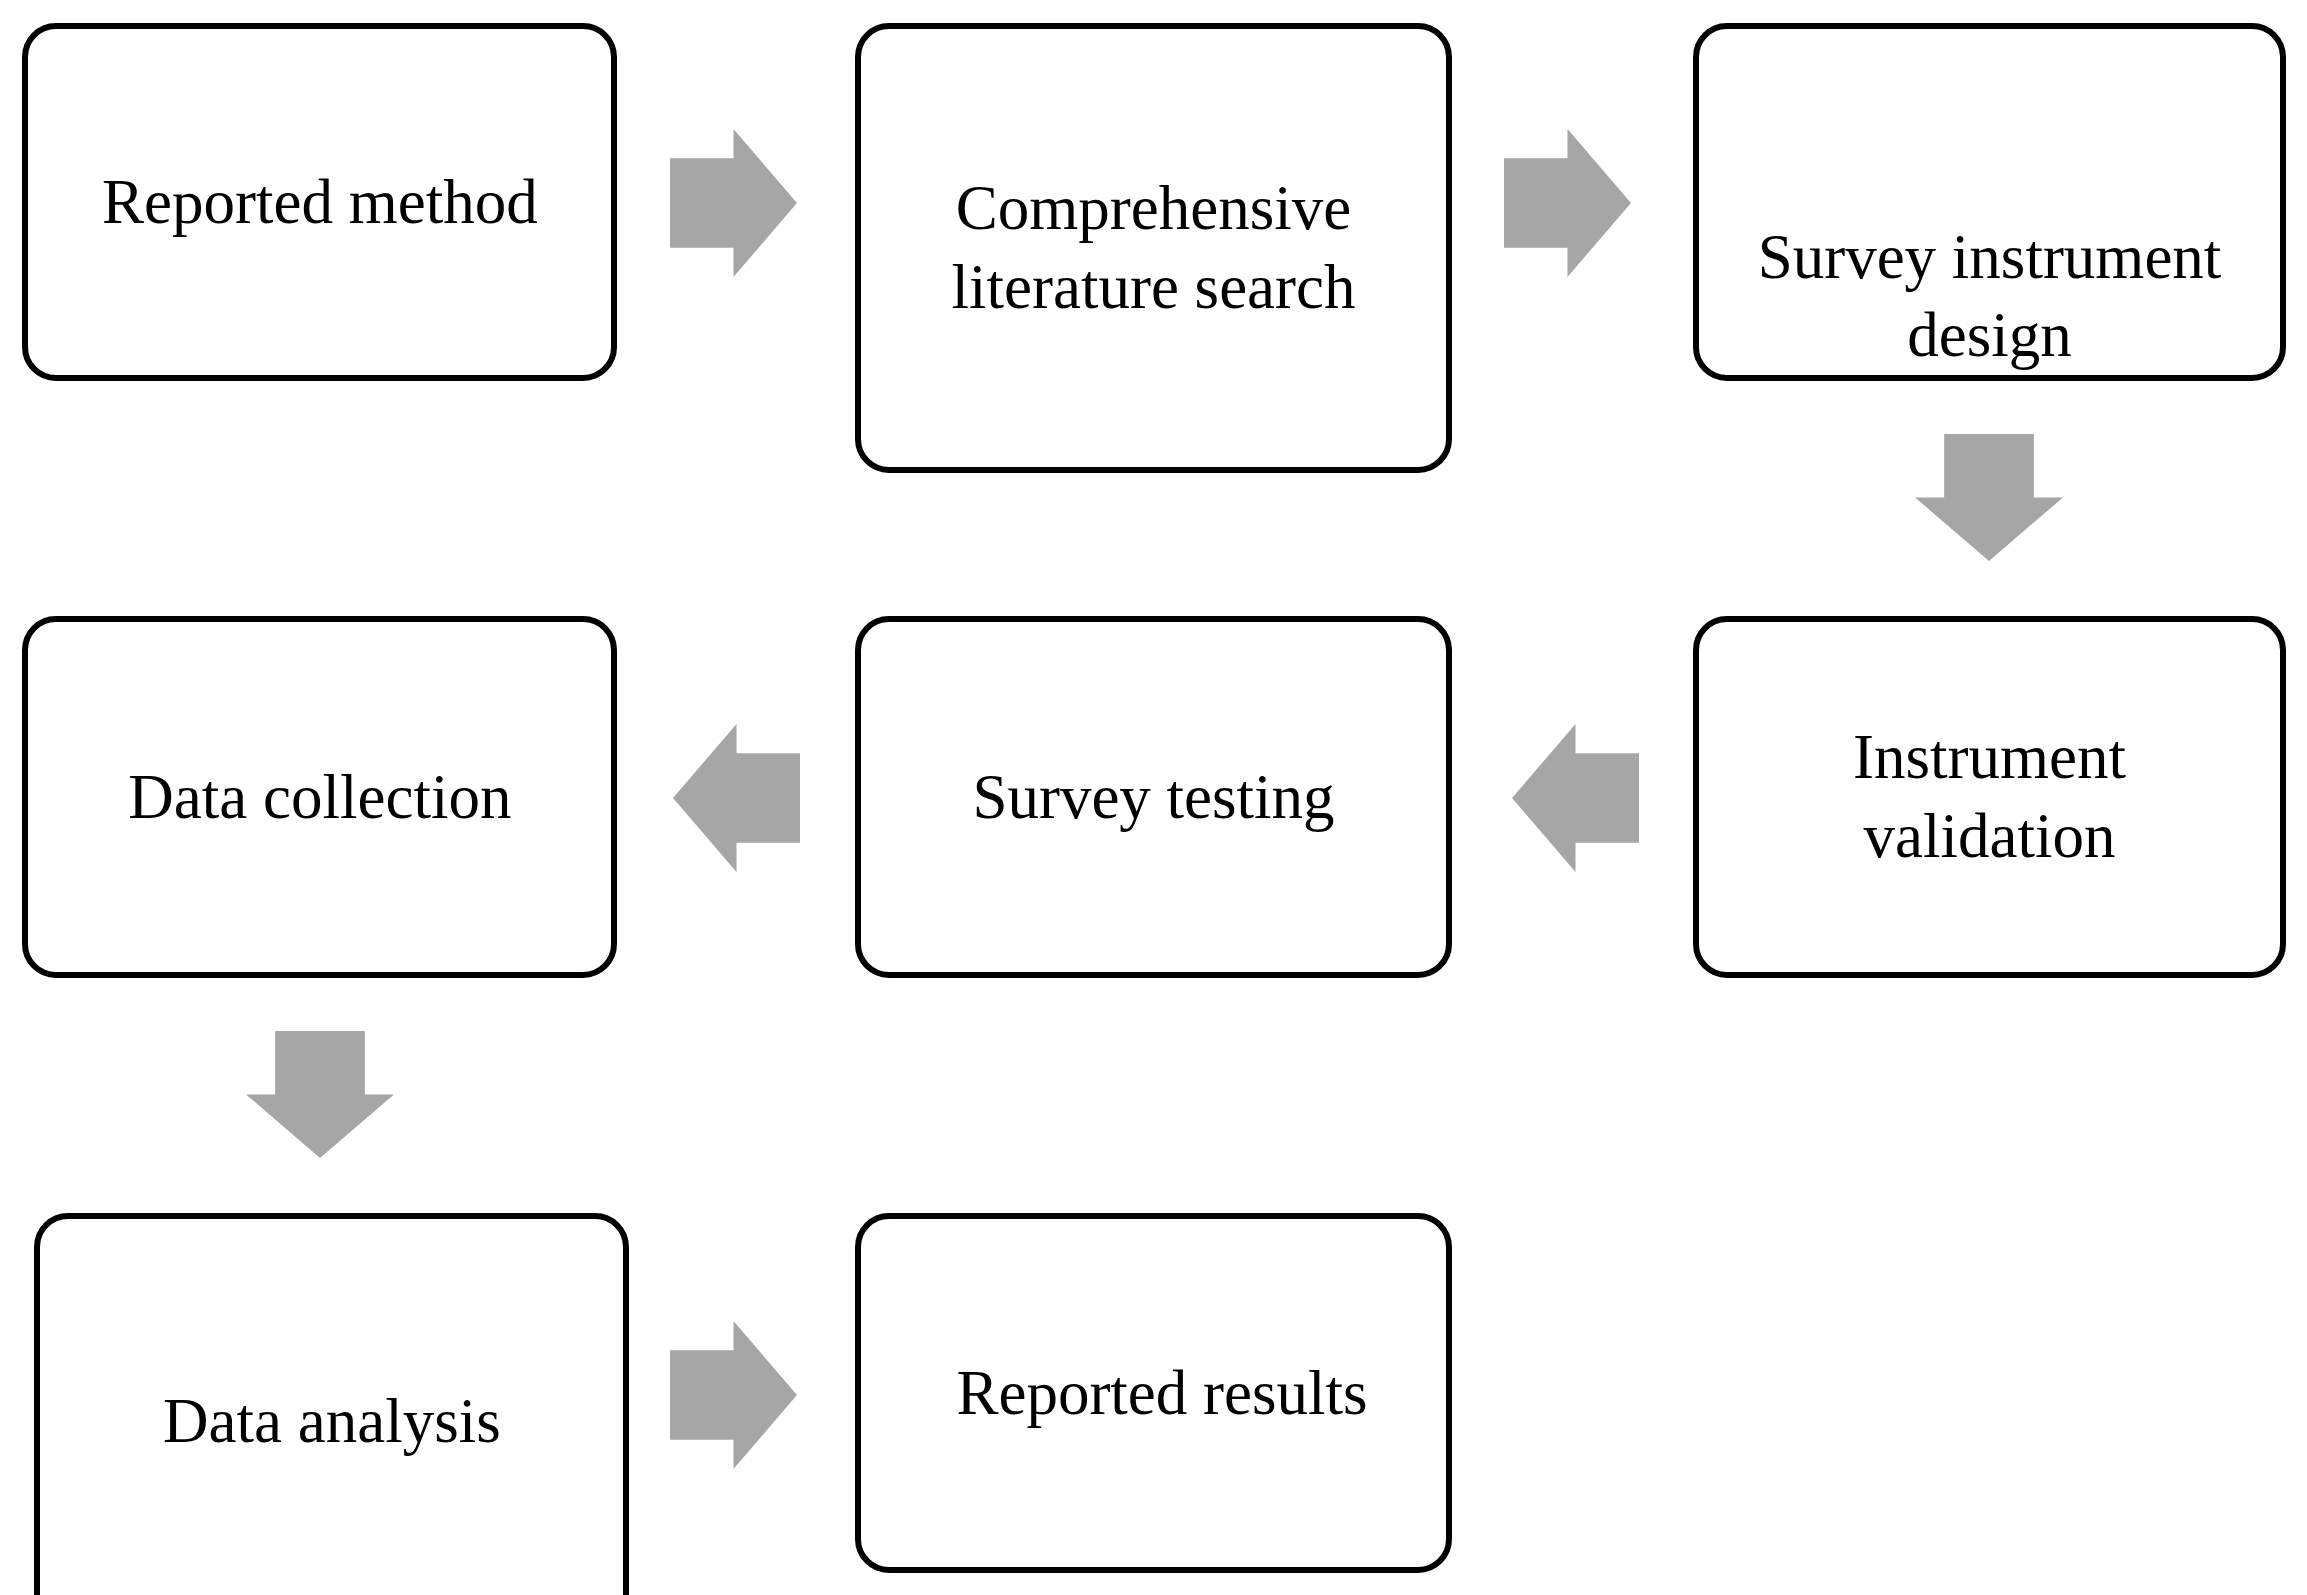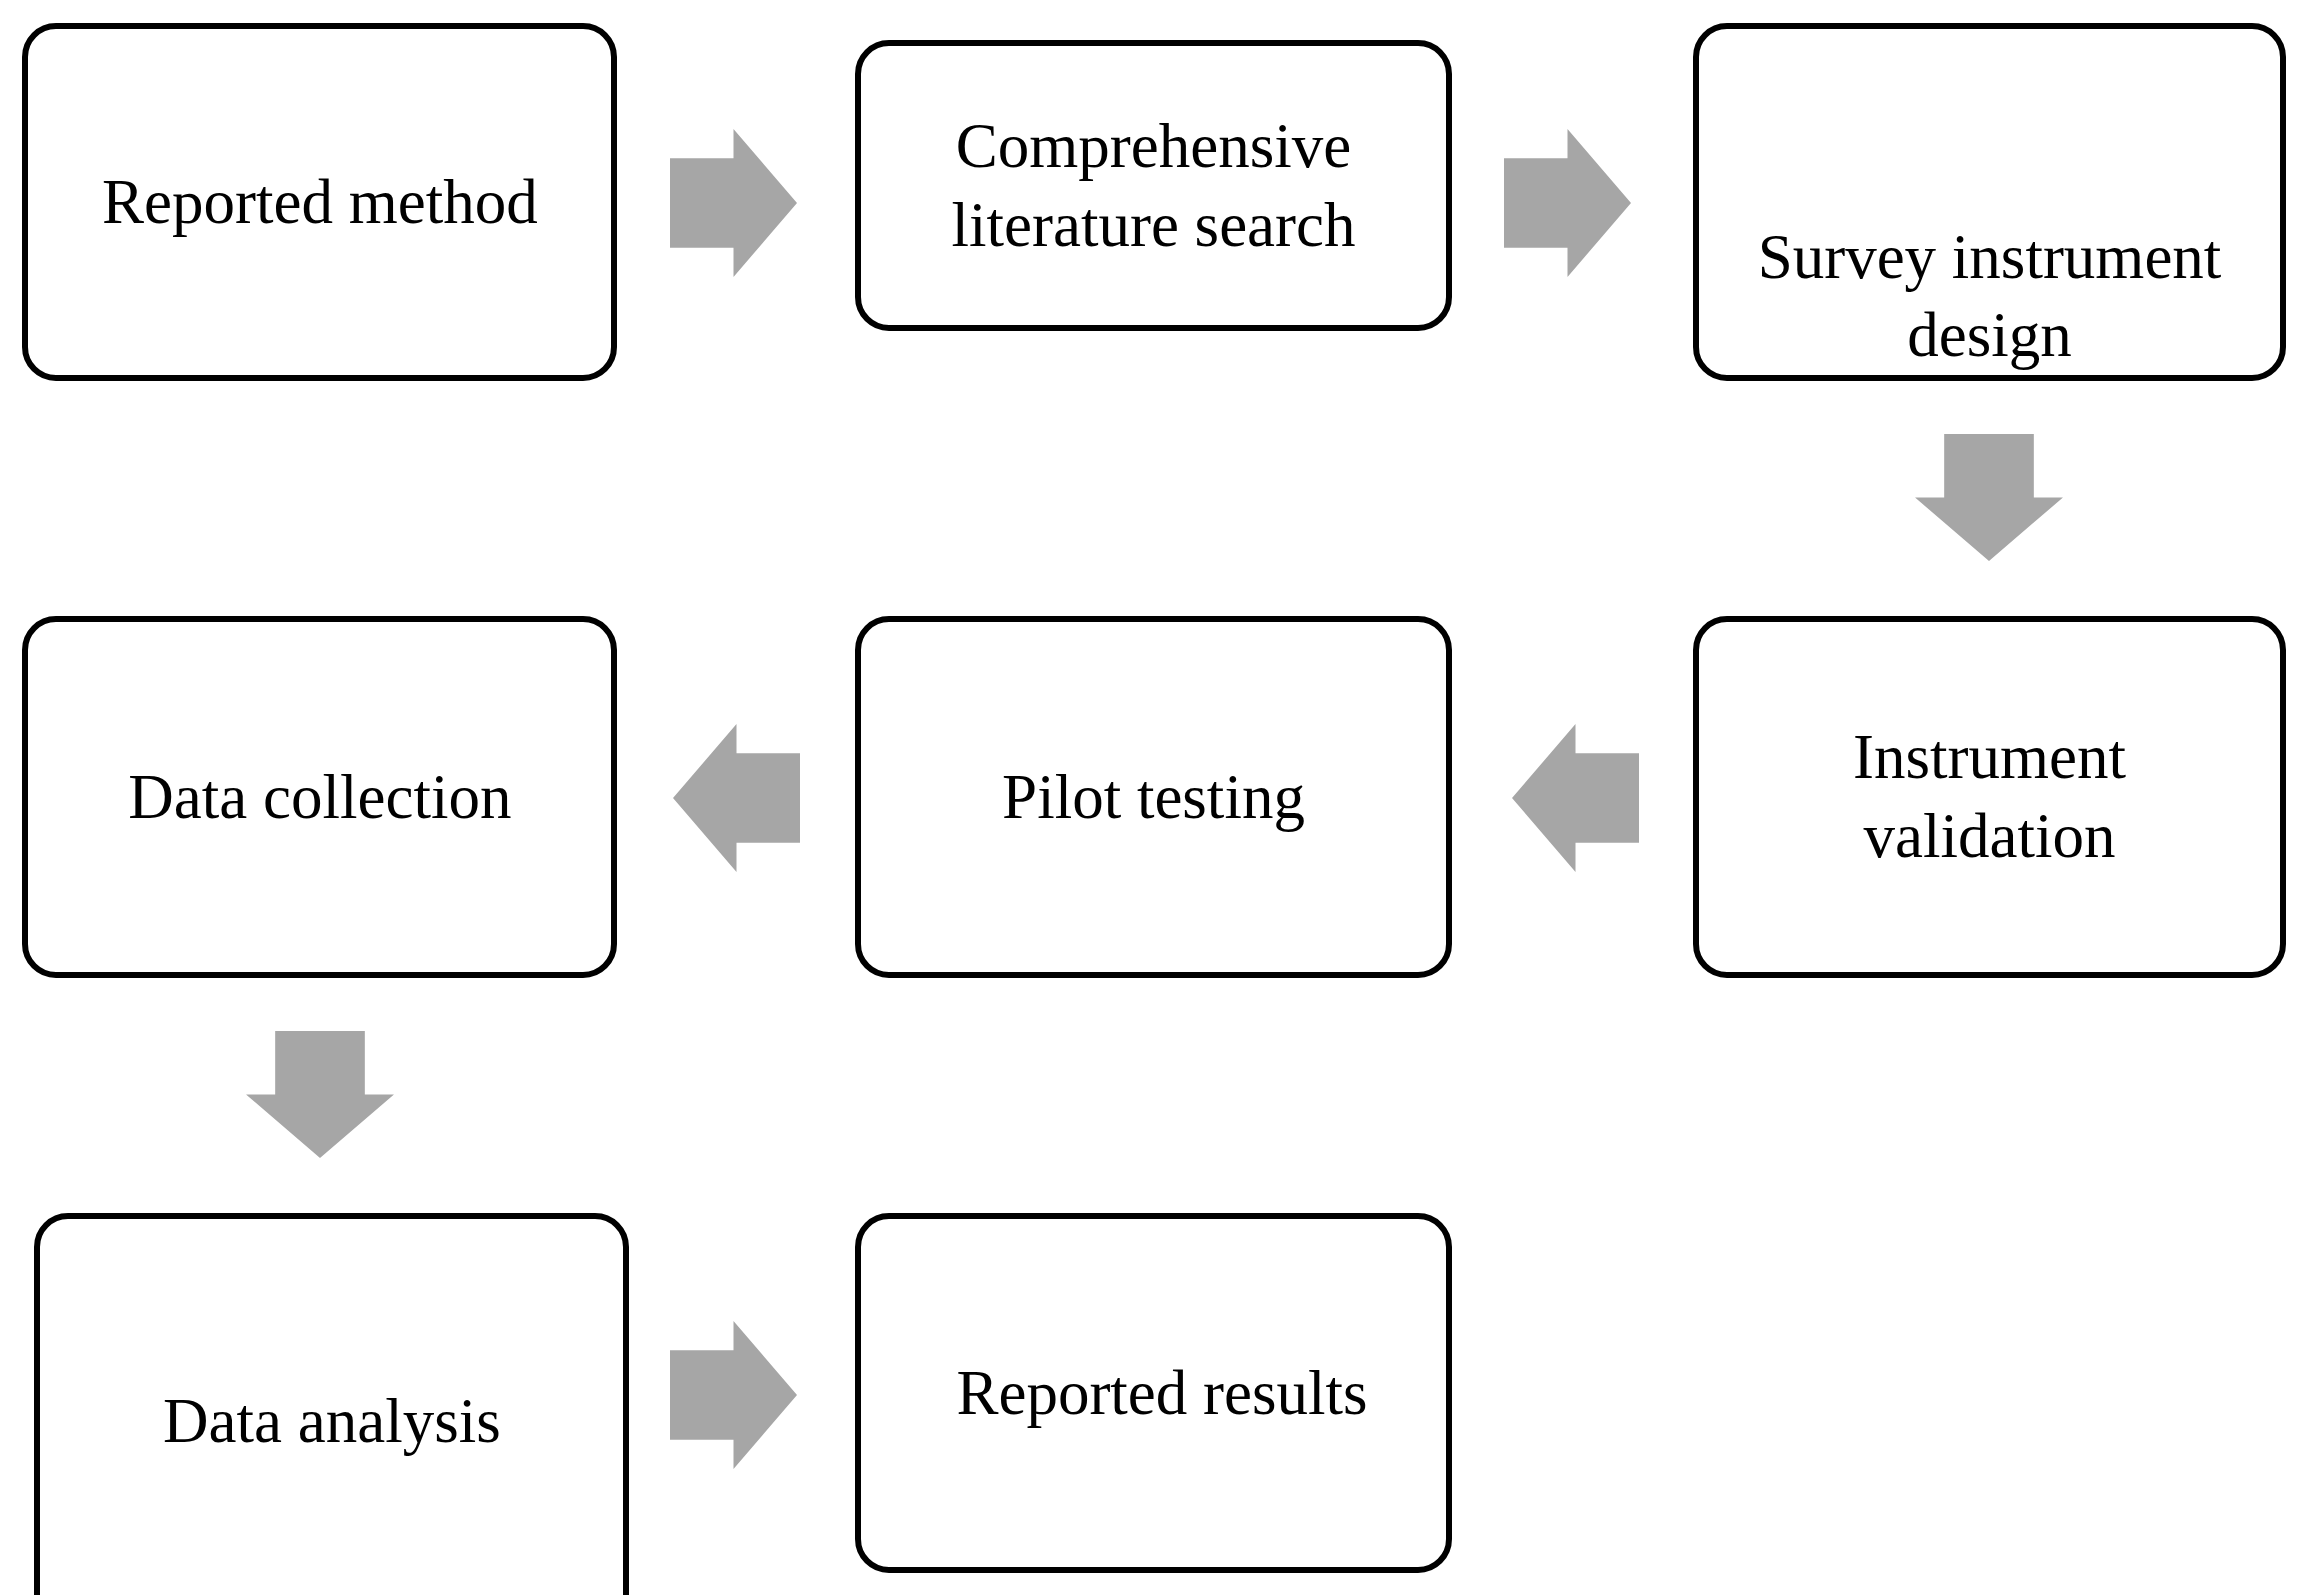--- a/index.html
+++ b/index.html
@@ -32,21 +32,21 @@
   }
   .node .label {
     white-space: pre-line;
   }
   .arrow {
     position: absolute;
     display: block;
   }
   
   #n-research        { left: 22.4px;   top: 23px;   width: 595px; height: 358px; }
-  #n-literature      { left: 855px; top: 23px;   width: 597px; height: 291px; margin-top: 17px; }
+  #n-literature      { left: 855px; top: 23px;   width: 597px; height: 450px; }
   #n-survey          { left: 1693px; top: 23px;   width: 593px; height: 358px; align-items: flex-end; }
   
   #n-collection      { left: 22.4px;   top: 616px;  width: 595px; height: 362px; text-align: center; }
   #n-pilot           { left: 855px; top: 616px;  width: 597px; height: 362px; }
   #n-validation      { left: 1693px; top: 616px;  width: 593px; height: 362px; }
   
   #n-analysis        { left: 22.4px;   top: 1213px; width: 595px; height: 417px; margin-left: 12px; }
   #n-reported        { left: 855px; top: 1213px; width: 597px; height: 360px; }
   
   #a-right-1 { left: 670px;  top: 129px;  }
@@ -90,21 +90,21 @@
 
   <div class="node" id="n-collection" style="background: rgb(255, 255, 255); color: rgb(0, 0, 0);">
     <span class="label">Data collection</span>
   </div>
 
   <svg class="arrow" id="a-left-2" width="127" height="148" viewBox="0 0 170 198" aria-hidden="true">
     <polygon points="170,39 85,39 85,0 0,99 85,198 85,159 170,159" fill="#a6a6a6"></polygon>
   </svg>
 
   <div class="node" id="n-pilot" style="background: rgb(255, 255, 255); color: rgb(0, 0, 0);">
-    <span class="label">Pilot testing</span>
+    <span class="label">Survey testing</span>
   </div>
 
   <svg class="arrow" id="a-left-1" width="127" height="148" viewBox="0 0 170 198" aria-hidden="true">
     <polygon points="170,39 85,39 85,0 0,99 85,198 85,159 170,159" fill="#a6a6a6"></polygon>
   </svg>
 
   <div class="node" id="n-validation" style="background: rgb(255, 255, 255); color: rgb(0, 0, 0);">
     <span class="label">Instrument
 validation</span>
   </div>

